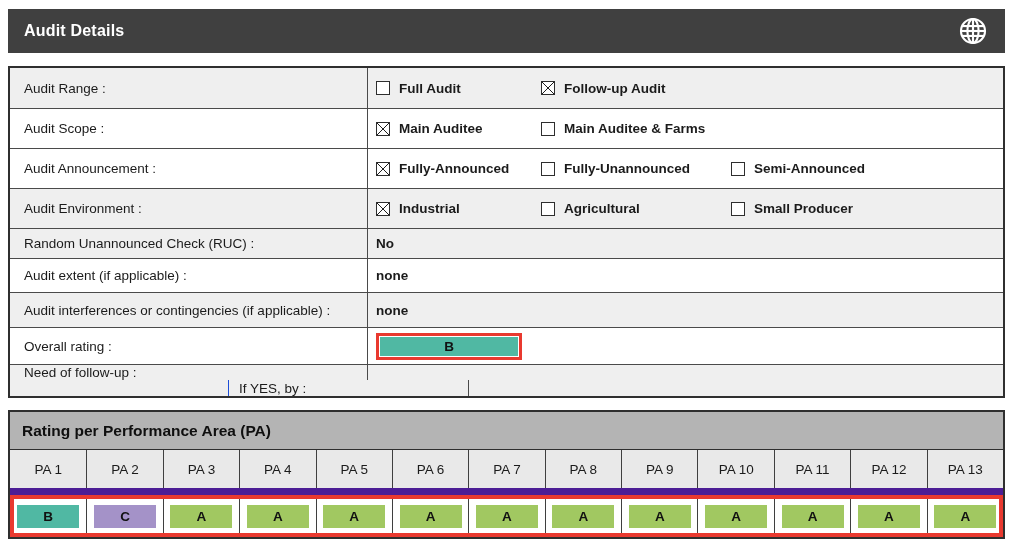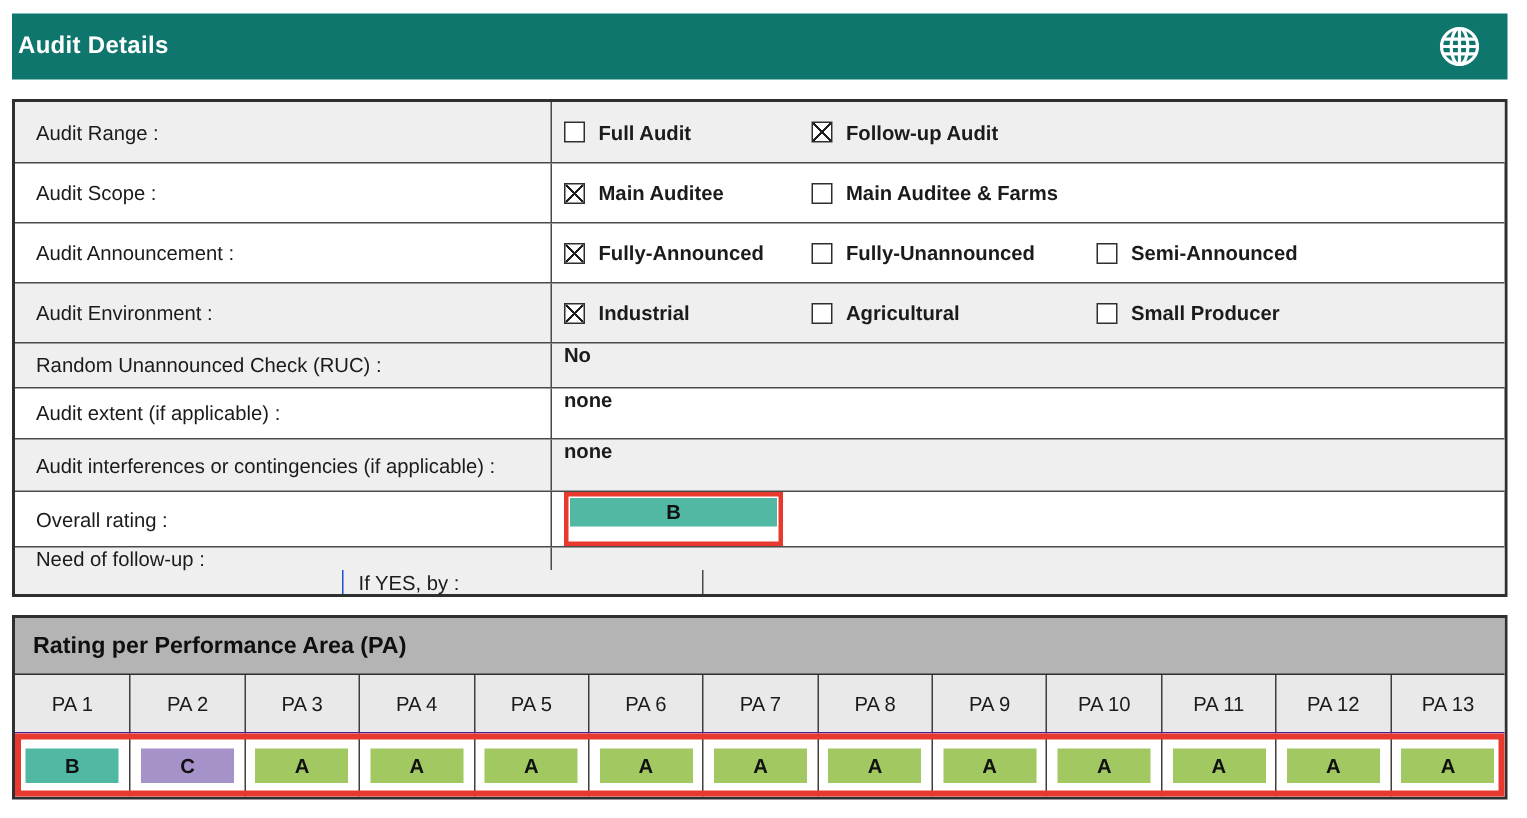--- a/index.html
+++ b/index.html
@@ -8,23 +8,23 @@
     width: 1018px; height: 545px;
     font-family: "Liberation Sans", sans-serif;
     color: #1b1b1b;
     overflow: hidden;
   }
   .page { width: 997px; margin-left: 8px; padding-top: 9px; }
 
   
   .topbar {
     height: 44px;
-    background: #0f766e;
+    background: #404040;
     display: flex; align-items: center;
-    padding: 0 16px 0 4px;
+    padding: 0 16px 0 16px;
   }
   .topbar .title {
     color: #ffffff; font-weight: bold; font-size: 16px; letter-spacing: .2px;
     flex: 1;
   }
   .globe { width: 32px; height: 32px; display: inline-flex; }
   .globe svg { width: 100%; height: 100%; }
 
   
   .audit-table {
@@ -36,21 +36,21 @@
   .row + .row { border-top: 1px solid #4a4a4a; }
   .row.shaded { background: #efefef; }
   .row .label {
     width: 358px; flex: none;
     border-right: 1px solid #4a4a4a;
     display: flex; align-items: center;
     padding-left: 14px;
     font-size: 13.5px;
   }
   .row .value {
-    flex: 1; display: flex; 
+    flex: 1; display: flex; align-items: center;
     padding-left: 8px; font-size: 13.5px;
   }
   .row .value.plain { font-weight: bold; }
   .opts { display: flex; align-items: center; width: 100%; }
   .opt { display: flex; align-items: center; gap: 9px; }
   .opt:nth-child(1) { width: 165px; flex: none; }
   .opt:nth-child(2) { width: 190px; flex: none; }
   .opt .opt-label { font-weight: bold; font-size: 13.5px; }
   .cb {
     width: 14px; height: 14px; flex: none;
@@ -80,21 +80,21 @@
   .cells .subcell:nth-child(3) { flex: 1; border-left: 1px solid #4a4a4a; }
 
   
   .pa-section { margin-top: 12px; border: 2px solid #2f2f2f; }
   .pa-title {
     height: 38px; background: #b4b4b4;
     display: flex; align-items: center; padding-left: 12px;
     font-weight: bold; font-size: 15.5px; color: #0f0f0f;
     border-bottom: 1px solid #2f2f2f;
   }
-  .pa-head { display: grid; grid-template-columns: repeat(13, 1fr); background: #e9e9e9; border-bottom: 1px solid #4c1d95; }
+  .pa-head { display: grid; grid-template-columns: repeat(13, 1fr); background: #e9e9e9; border-bottom: 7px solid #4c1d95; }
   .pa-head .pa-cell {
     height: 38px; display: flex; align-items: center; justify-content: center;
     font-size: 13.5px;
   }
   .pa-head .pa-cell + .pa-cell { border-left: 1px solid #3f3f3f; }
   .pa-ratings { display: grid; grid-template-columns: repeat(13, 1fr); background: #ffffff; position: relative; }
   .pa-ratings .pa-rcell {
     height: 42px; display: flex; align-items: center; justify-content: center;
   }
   .pa-ratings .pa-rcell + .pa-rcell { border-left: 1px solid #3f3f3f; }

